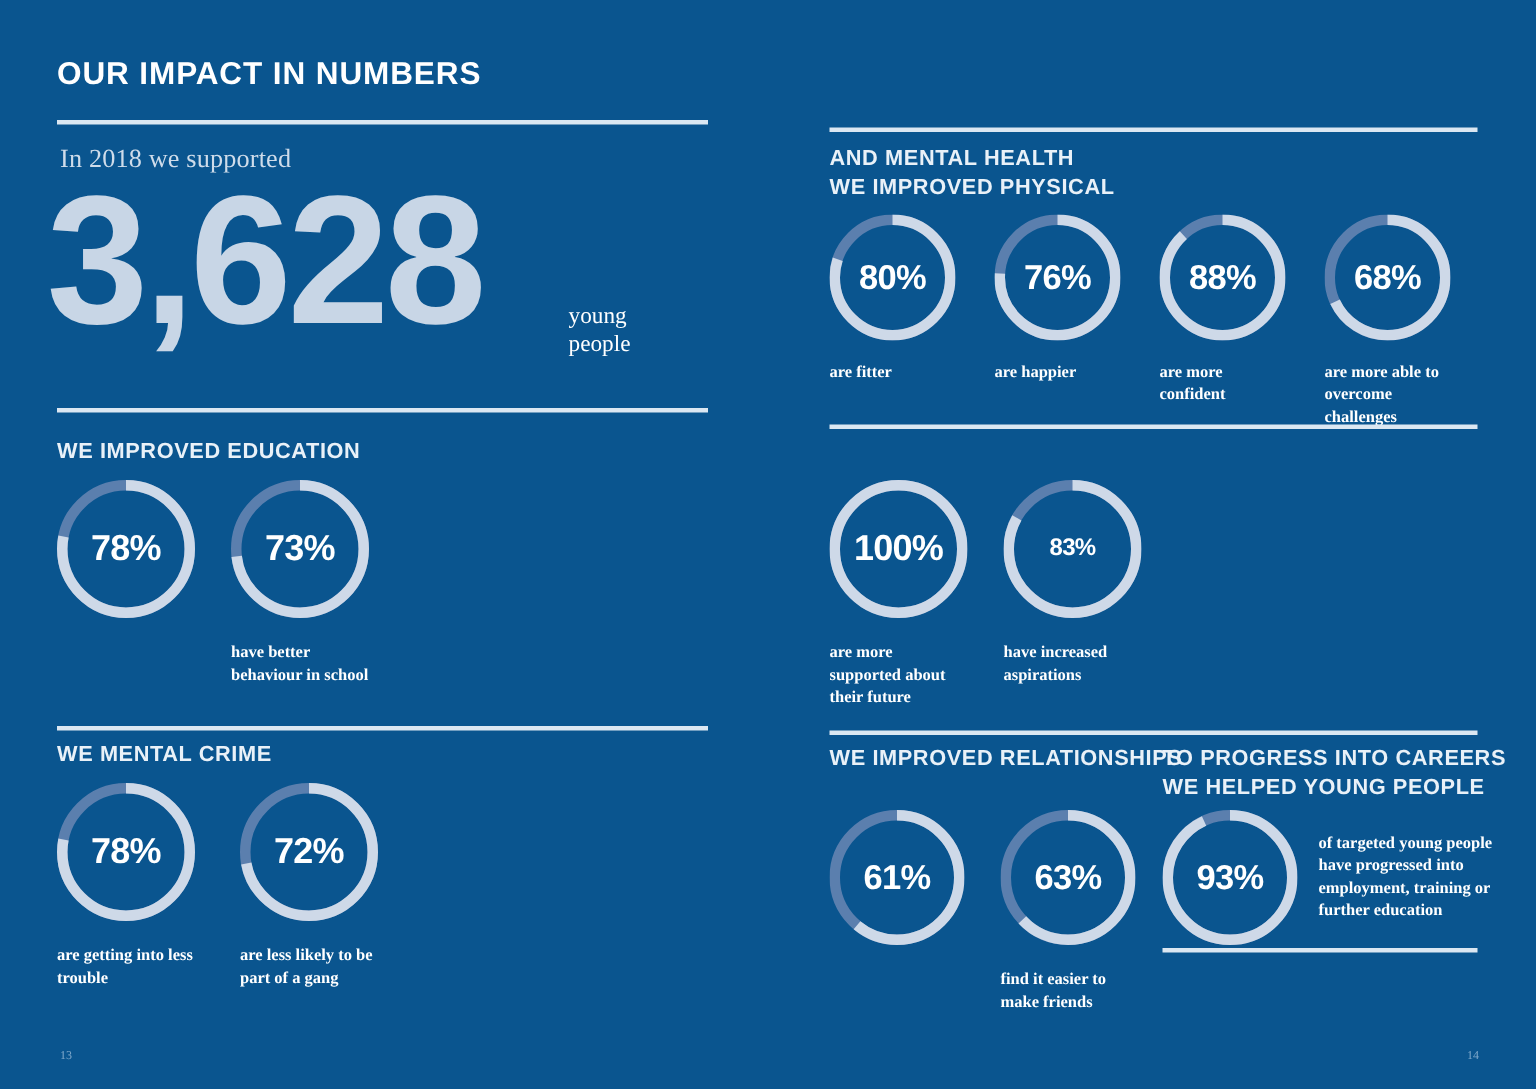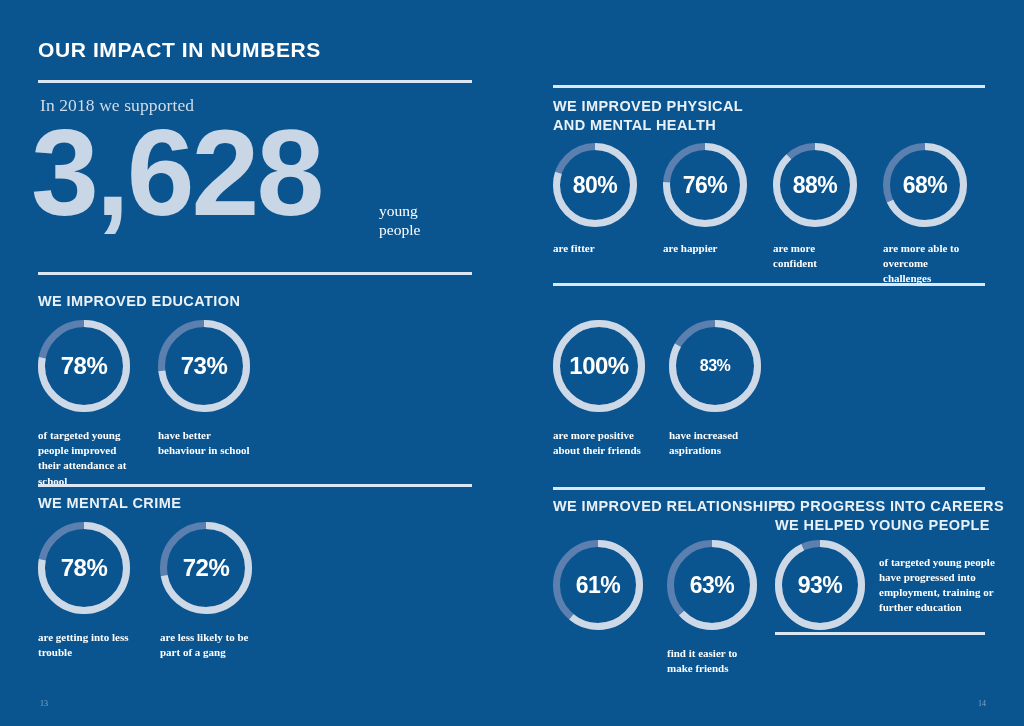--- a/index.html
+++ b/index.html
@@ -93,21 +93,20 @@
   <div class="section-head" style="left:38px;top:292px;">WE IMPROVED EDUCATION</div>
   <div class="donut-row" style="left:38px;top:320px;gap:24px;">
       <div class="donut-cell">
         <div class="donut" style="width: 92px; height: 92px;">
           <svg width="92" height="92" viewBox="0 0 92 92">
             <circle cx="46" cy="46" r="42.5" fill="none" stroke="#5b7fae" stroke-width="7"></circle>
             <circle cx="46" cy="46" r="42.5" fill="none" stroke="#ced9e8" stroke-width="7" stroke-dasharray="208.29 58.75" stroke-linecap="butt"></circle>
           </svg>
           <div class="val" style="font-size: 24px;">78%</div>
         </div>
-        <div class="caption" style="width: 96px; margin-top: 16px;">of targeted young people improved their attendance at school</div>
       </div>
       <div class="donut-cell">
         <div class="donut" style="width: 92px; height: 92px;">
           <svg width="92" height="92" viewBox="0 0 92 92">
             <circle cx="46" cy="46" r="42.5" fill="none" stroke="#5b7fae" stroke-width="7"></circle>
             <circle cx="46" cy="46" r="42.5" fill="none" stroke="#ced9e8" stroke-width="7" stroke-dasharray="194.94 72.10" stroke-linecap="butt"></circle>
           </svg>
           <div class="val" style="font-size: 24px;">73%</div>
         </div>
         <div class="caption" style="width: 96px; margin-top: 16px;">have better behaviour in school</div>
@@ -134,22 +133,22 @@
             <circle cx="46" cy="46" r="42.5" fill="none" stroke="#ced9e8" stroke-width="7" stroke-dasharray="192.27 74.77" stroke-linecap="butt"></circle>
           </svg>
           <div class="val" style="font-size: 24px;">72%</div>
         </div>
         <div class="caption" style="width: 98px; margin-top: 16px;">are less likely to be part of a gang</div>
       </div>
     </div>
 
   <div class="rule" style="left:553px;top:85px;width:432px;"></div>
   <div class="section-head" style="left:553px;top:97px;">
+    <div>AND MENTAL HEALTH</div>
     <div>WE IMPROVED PHYSICAL</div>
-    <div>AND MENTAL HEALTH</div>
   </div>
   <div class="donut-row" style="left:553px;top:143px;gap:26px;">
       <div class="donut-cell">
         <div class="donut" style="width: 84px; height: 84px;">
           <svg width="84" height="84" viewBox="0 0 84 84">
             <circle cx="42" cy="42" r="38.5" fill="none" stroke="#5b7fae" stroke-width="7"></circle>
             <circle cx="42" cy="42" r="38.5" fill="none" stroke="#ced9e8" stroke-width="7" stroke-dasharray="193.52 48.38" stroke-linecap="butt"></circle>
           </svg>
           <div class="val" style="font-size: 23px;">80%</div>
         </div>
@@ -190,21 +189,21 @@
   <div class="rule" style="left:553px;top:283px;width:432px;"></div>
   <div class="donut-row" style="left:553px;top:320px;gap:24px;">
       <div class="donut-cell">
         <div class="donut" style="width: 92px; height: 92px;">
           <svg width="92" height="92" viewBox="0 0 92 92">
             <circle cx="46" cy="46" r="42.5" fill="none" stroke="#5b7fae" stroke-width="7"></circle>
             <circle cx="46" cy="46" r="42.5" fill="none" stroke="#ced9e8" stroke-width="7" stroke-dasharray="267.04 0.00" stroke-linecap="butt"></circle>
           </svg>
           <div class="val" style="font-size: 24px;">100%</div>
         </div>
-        <div class="caption" style="width: 92px; margin-top: 16px;">are more positive about their friends</div>
+        <div class="caption" style="width: 92px; margin-top: 16px;">are more supported about their future</div>
       </div>
       <div class="donut-cell">
         <div class="donut" style="width: 92px; height: 92px;">
           <svg width="92" height="92" viewBox="0 0 92 92">
             <circle cx="46" cy="46" r="42.5" fill="none" stroke="#5b7fae" stroke-width="7"></circle>
             <circle cx="46" cy="46" r="42.5" fill="none" stroke="#ced9e8" stroke-width="7" stroke-dasharray="221.64 45.40" stroke-linecap="butt"></circle>
           </svg>
           <div class="val" style="font-size: 16px;">83%</div>
         </div>
         <div class="caption" style="width: 92px; margin-top: 16px;">have increased aspirations</div>

